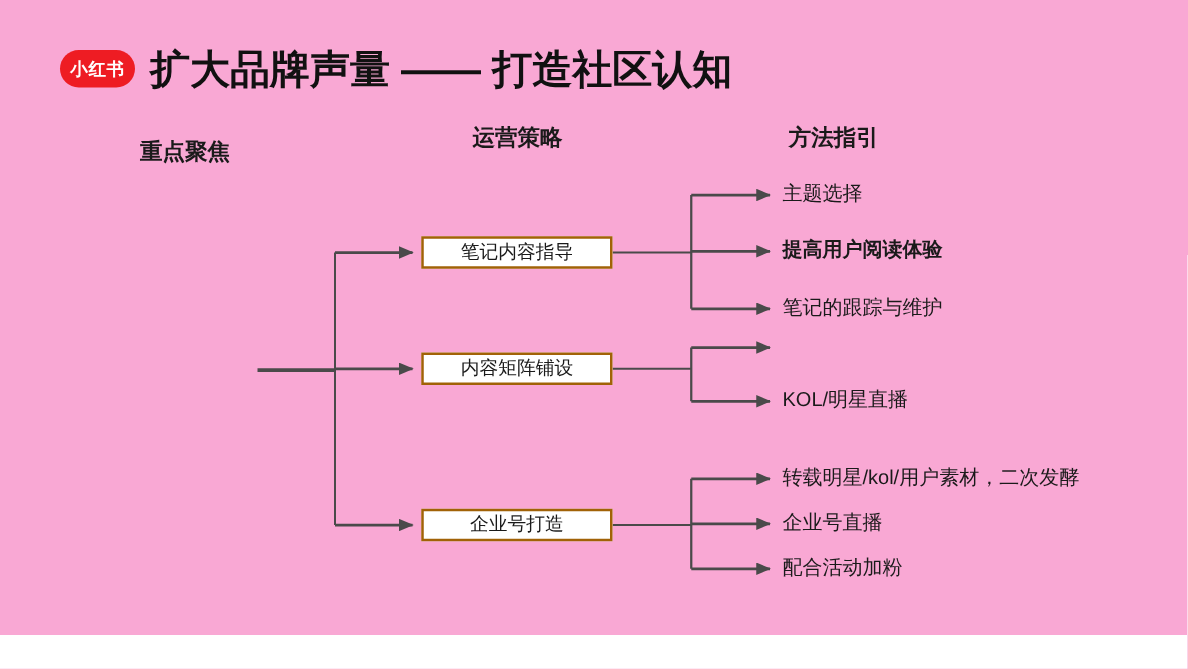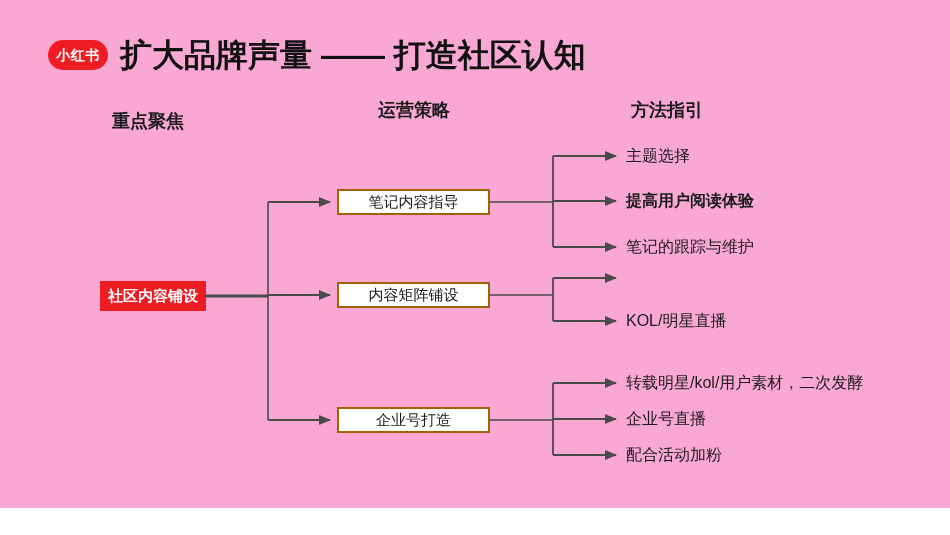--- a/index.html
+++ b/index.html
@@ -137,21 +137,20 @@
   </svg>
 
   <div class="logo-pill">小红书</div>
 
   <div class="page-title">扩大品牌声量 —— 打造社区认知</div>
 
   <div class="col-header col-focus">重点聚焦</div>
   <div class="col-header col-strategy">运营策略</div>
   <div class="col-header col-method">方法指引</div>
 
-  <div class="root-node">社区内容铺设</div>
 
   <div class="strategy-node strategy-1">笔记内容指导</div>
   <div class="strategy-node strategy-2">内容矩阵铺设</div>
   <div class="strategy-node strategy-3">企业号打造</div>
 
   <div class="method-item m11">主题选择</div>
   <div class="method-item m12">提高用户阅读体验</div>
   <div class="method-item m13">笔记的跟踪与维护</div>
 
   <div class="method-item m22">KOL/明星直播</div>

